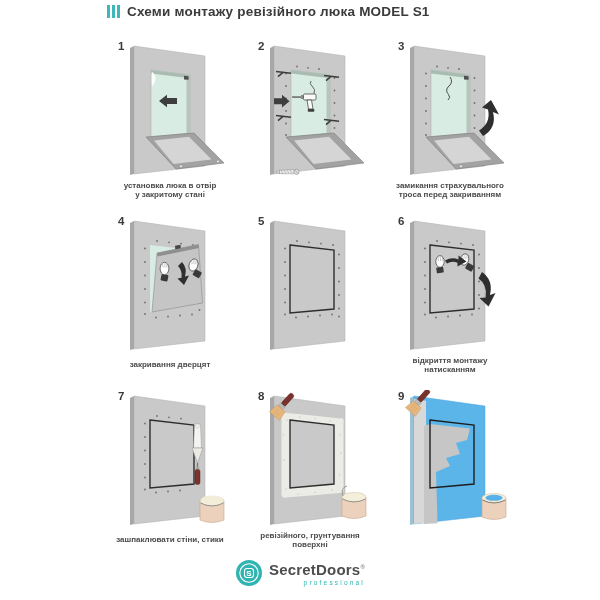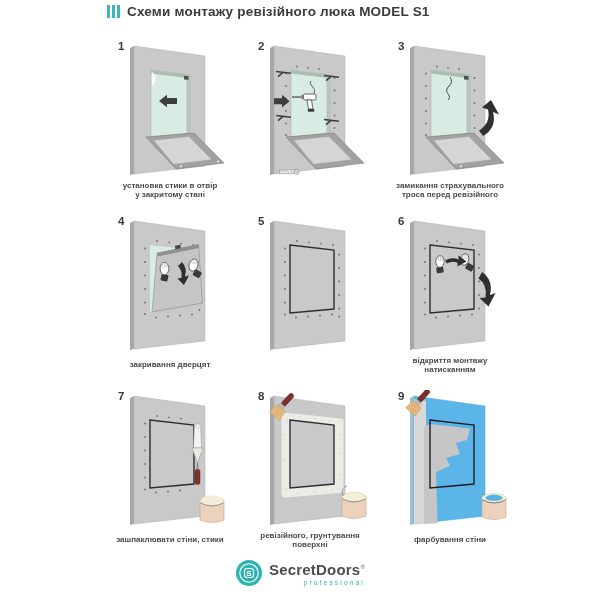--- a/index.html
+++ b/index.html
@@ -55,21 +55,21 @@
         </g>
         <polygon points="59,61 67,54.8 67,58 77,58 77,64 67,64 67,67.2" fill="#3e3e3e"></polygon>
         <g>
           <polygon points="46,97 94,93 124,123 76,129" fill="#a2a2a2" stroke="#7c7c7c" stroke-width="0.6"></polygon>
           <polygon points="54,100.5 89,96.8 111.5,119.5 73.5,124" fill="#d5d5d5"></polygon>
           <circle cx="81" cy="126.3" r="1" fill="#ededed"></circle>
           <circle cx="118" cy="121.5" r="1" fill="#ededed"></circle>
         </g>
       </svg>
       <div class="caption">
-        <div>установка стики в отвір</div>
+        <div>установка люка в отвір</div>
         <div>у закритому стані</div>
       </div>
     </div>
 
     <div class="cell">
       <span class="step-num">2</span>
       <svg viewBox="0 0 140 138" width="140" height="138">
         <g>
           <polygon points="30,8 34,6 34,134 30,135" fill="#a7a7a7"></polygon>
           <polygon points="34,6 105,16 105,126 34,134" fill="#c9c9c9" stroke="#adadad" stroke-width="0.5"></polygon>
@@ -156,21 +156,21 @@
         <path d="M70,37 q3.5,5 -1,9 q-4.5,4 -0.5,8.5 q2.5,3 -0.5,5.5" stroke="#4a4a4a" stroke-width="1" fill="none"></path>
         <g>
           <polygon points="46,97 94,93 124,123 76,129" fill="#a2a2a2" stroke="#7c7c7c" stroke-width="0.6"></polygon>
           <polygon points="54,100.5 89,96.8 111.5,119.5 73.5,124" fill="#d5d5d5"></polygon>
           <circle cx="81" cy="126.3" r="1" fill="#ededed"></circle>
         </g>
         <path fill="#2f2f2f" d="M103,96 Q117,88 113,72 L119,74.5 L111,60 L102,67.5 L108,69.5 Q111,83 99,90.5 Z"></path>
       </svg>
       <div class="caption">
         <div>замикання страхувального</div>
-        <div>троса перед ревізійного</div>
+        <div>троса перед закриванням</div>
       </div>
     </div>
 
     <div class="cell">
       <span class="step-num">4</span>
       <svg viewBox="0 0 140 138" width="140" height="138">
         <g>
           <polygon points="30,8 34,6 34,134 30,135" fill="#a7a7a7"></polygon>
           <polygon points="34,6 105,16 105,126 34,134" fill="#c9c9c9" stroke="#adadad" stroke-width="0.5"></polygon>
         </g>
@@ -403,24 +403,20 @@
           <polygon points="-4.2,2.3 6.2,2.3 7.6,12.5 -5.6,12.5" fill="#e6b67c" stroke="#c5985e" stroke-width="0.5"></polygon>
           <path d="M-1.5,4 l0.6,7 M1,4 l0.3,7 M3.5,4 l0,7" stroke="#cfa064" stroke-width="0.4" fill="none"></path>
         </g>
         <g transform="translate(100,100)">
           <path d="M2,8 V27 Q14,32 26,27 V8 Q14,12.5 2,8 Z" fill="#ecd2bd" stroke="#c8a68c" stroke-width="0.6"></path>
           <ellipse cx="14" cy="8" rx="12" ry="4.5" fill="#f4efdb" stroke="#cfc5a5" stroke-width="0.6"></ellipse>
           <ellipse cx="14" cy="7.8" rx="8.6" ry="3" fill="#55b1e8"></ellipse>
           <path d="M2.5,10 Q14,16 25.5,10" stroke="#767676" stroke-width="0.9" fill="none"></path>
         </g>
       </svg>
-      <div class="caption">
-        <div>фарбування стіни</div>
-        <div></div>
-      </div>
     </div>
 
   </div>
 
   <div class="footer">
     <svg width="28" height="28" viewBox="0 0 28 28">
       <circle cx="14" cy="14" r="13" fill="#2fb4b1"></circle>
       <circle cx="14" cy="14" r="9.2" fill="none" stroke="#ffffff" stroke-width="1.1"></circle>
       <rect x="9.5" y="9.5" width="9" height="9" rx="2.5" fill="none" stroke="#ffffff" stroke-width="1.1"></rect>
       <text x="14" y="17" text-anchor="middle" font-family="Liberation Sans, sans-serif" font-size="8" font-weight="bold" fill="#ffffff">S</text>

